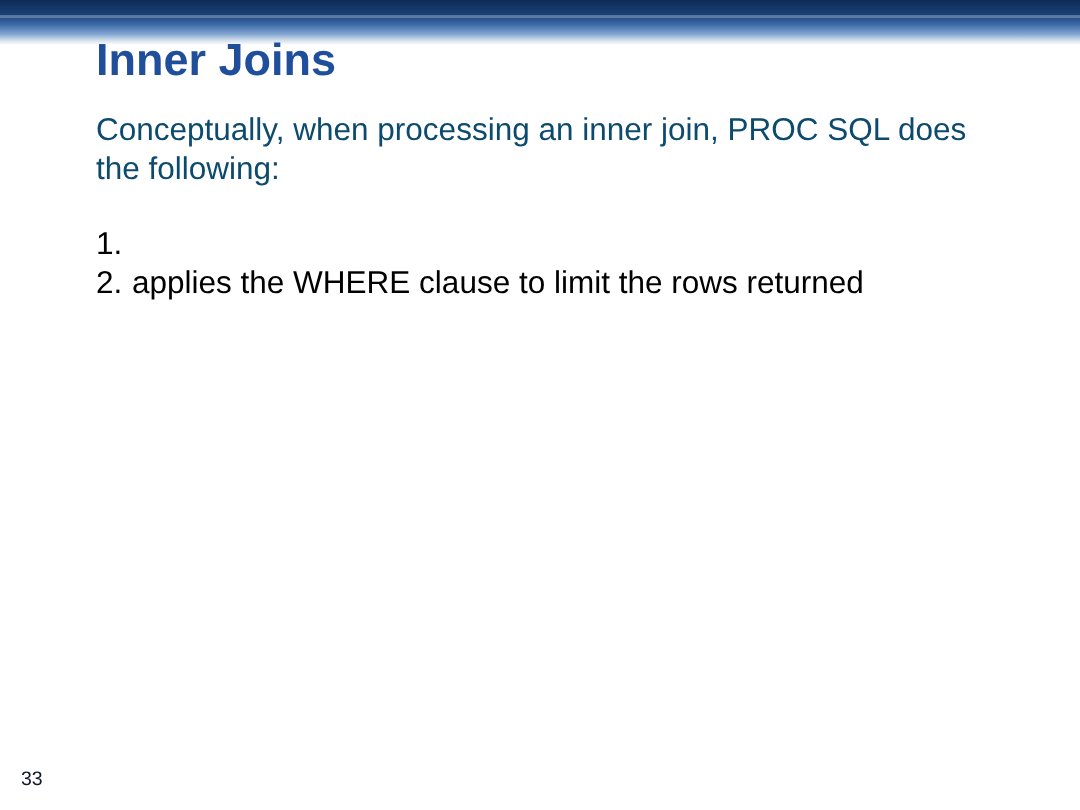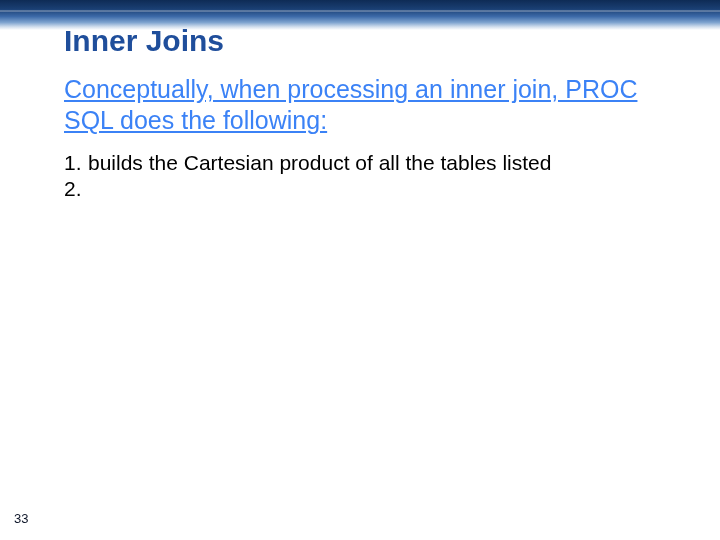--- a/index.html
+++ b/index.html
@@ -43,24 +43,23 @@
     font-weight: bold;
     color: #1f4e9b;
     letter-spacing: 0px;
     margin-left: 10px;
   }
   .intro {
     position: absolute;
     top: 74px;
     left: 64px;
     width: 600px;
-    font-size: 25px;
-    color: #3b82f6;
+    font-size: 21px;
+    color: #0c4a6e;
     line-height: 1.25;
-    text-decoration: underline;
   }
   .list {
     position: absolute;
     top: 150px;
     left: 64px;
     width: 600px;
     font-size: 21px;
     color: #000;
     line-height: 1.25;
   }
@@ -83,20 +82,20 @@
 
 <div class="banner"></div>
 
 <div class="title">Inner Joins</div>
 
 <div class="intro">Conceptually, when processing an inner join, PROC SQL does the following:</div>
 
 <div class="list">
   <div class="item">
     <span class="num">1.</span>
-    <span>builds the Cartesian product of all the tables listed</span>
   </div>
   <div class="item">
     <span class="num">2.</span>
+    <span>applies the WHERE clause to limit the rows returned</span>
   </div>
 </div>
 
 <div class="pagenum">33</div>
 
 </body></html>

